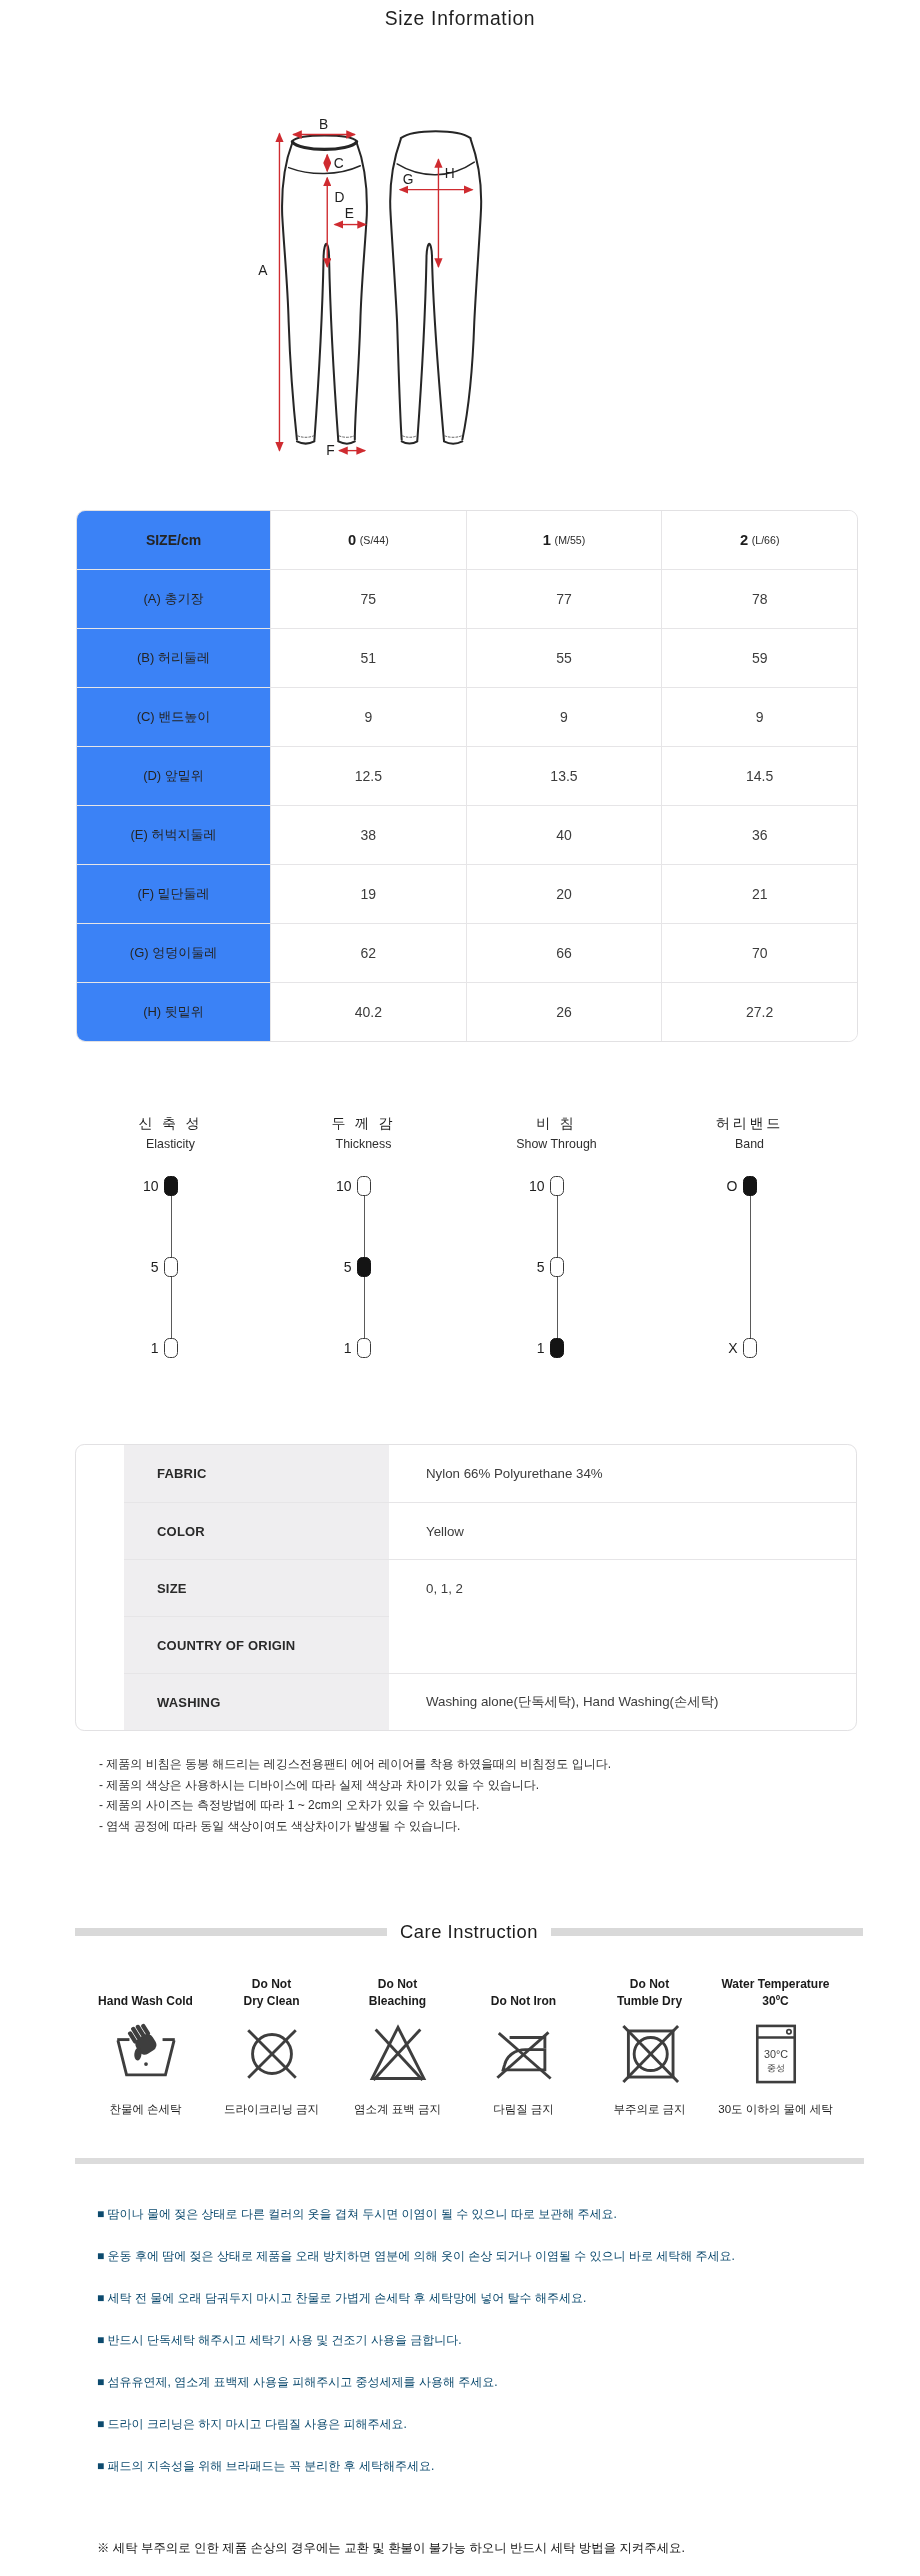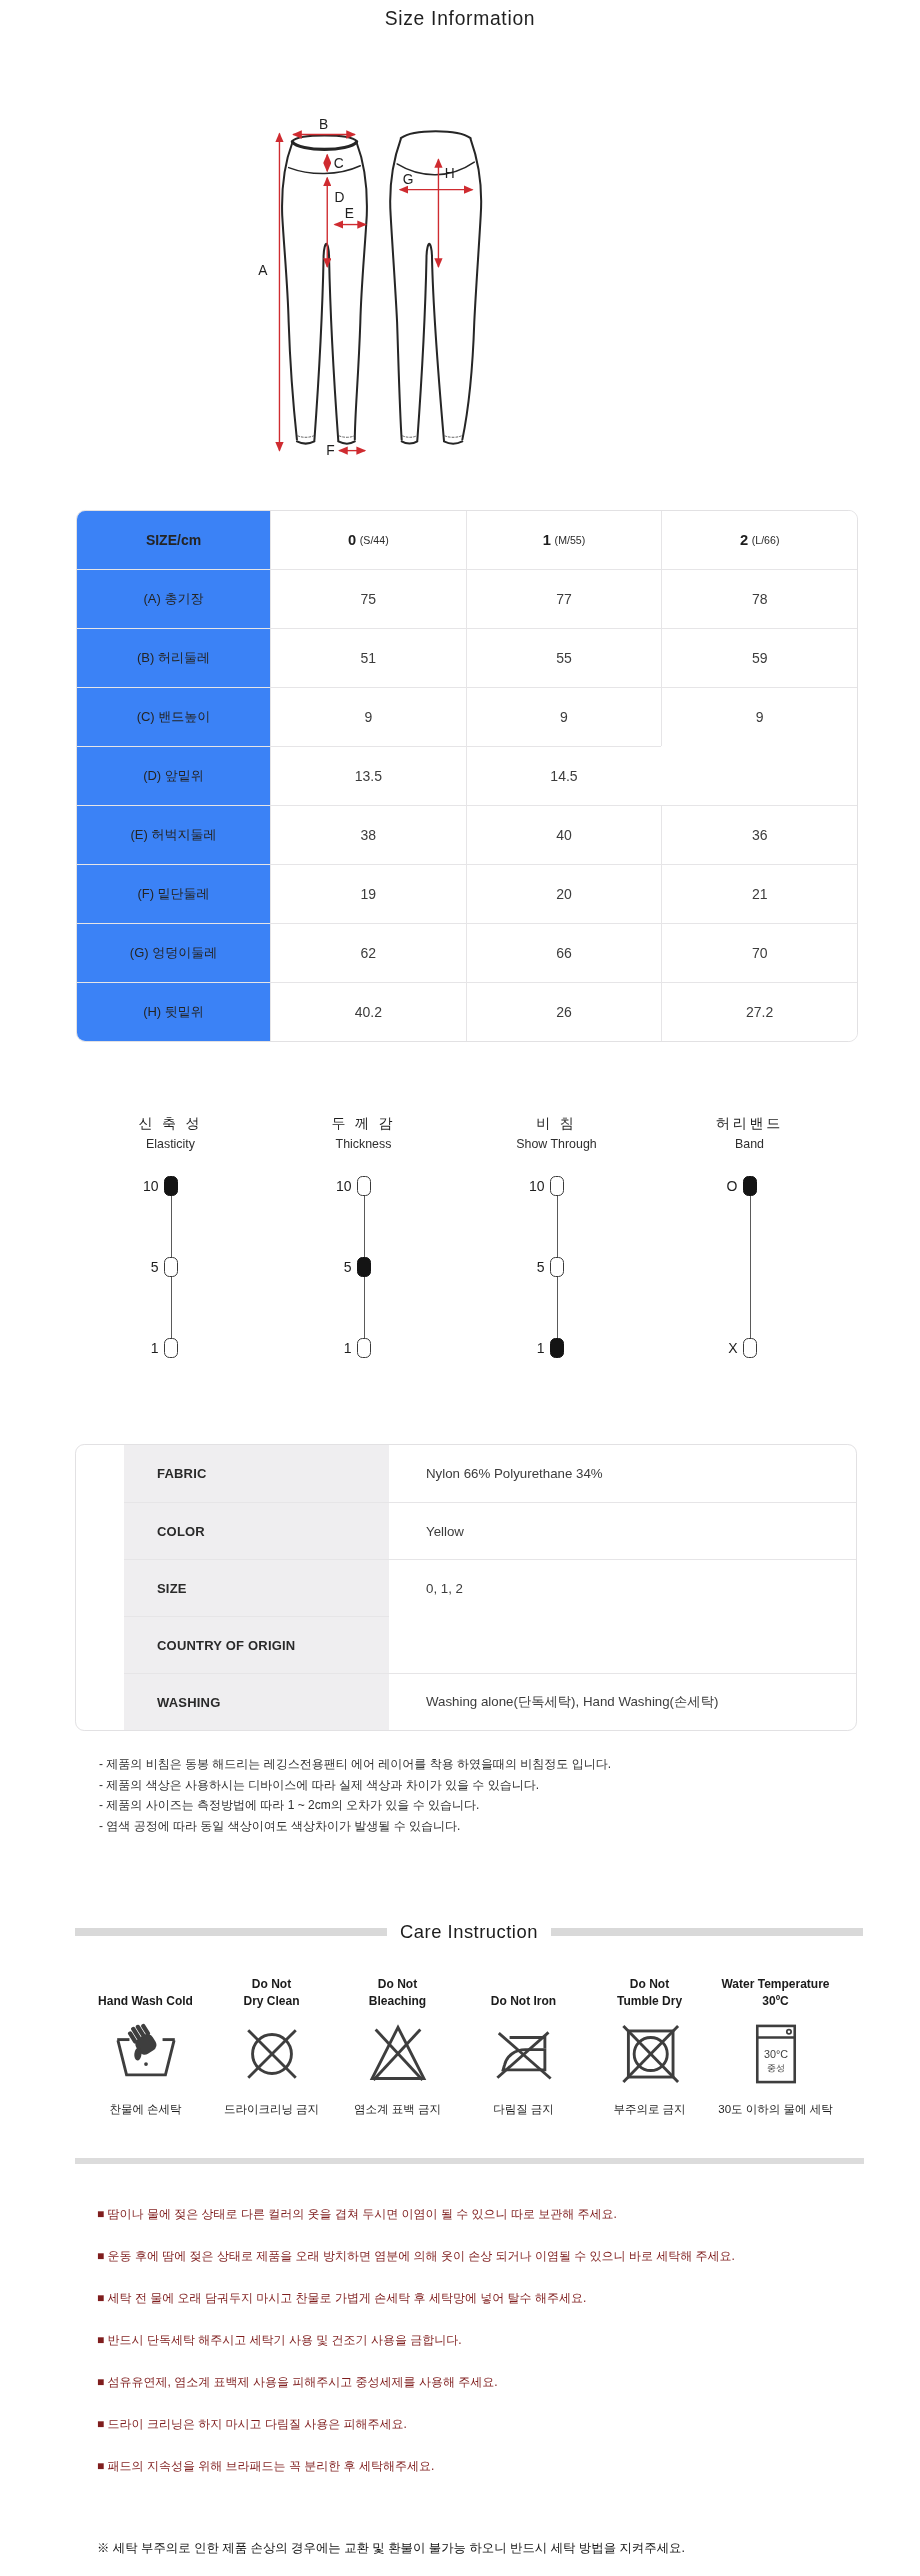--- a/index.html
+++ b/index.html
@@ -63,21 +63,21 @@
   .care-item { width:121px; text-align:center; }
   .care-en { min-height:39px; display:flex; align-items:flex-end; justify-content:center;
     font-size:12px; font-weight:bold; line-height:1.4; color:#1b1b1b; white-space:pre-line; }
   .care-icon { margin-top:7.4px; height:74px; display:flex; align-items:center; justify-content:center; }
   .care-ko { margin-top:11px; font-size:11.5px; color:#1f1f1f; }
 
   .divider-bar { position:absolute; left:75px; top:2158px; width:789px; height:6.4px; background:#dcdcdc; }
 
   
   .warnings { position:absolute; left:97px; top:2208px; width:782px; }
-  .warning-line { font-size:12px; color:#7f1d1d; line-height:12px; margin-bottom:30px; }
+  .warning-line { font-size:12px; color:#0c4a6e; line-height:12px; margin-bottom:30px; }
   .final-note { position:absolute; left:97px; top:2540px; width:791px;
     font-size:12.4px; color:#101010; }
 </style>
 </head>
 <body>
 
 <div class="page">
 
   <div class="page-title">Size Information</div>
 
@@ -165,20 +165,21 @@
         <div class="st-cell st-val">59</div>
       </div>
       <div class="st-row">
         <div class="st-cell st-label">(C) 밴드높이</div>
         <div class="st-cell st-val">9</div>
         <div class="st-cell st-val">9</div>
         <div class="st-cell st-val">9</div>
       </div>
       <div class="st-row">
         <div class="st-cell st-label">(D) 앞밑위</div>
+        <div class="st-cell st-val">12.5</div>
         <div class="st-cell st-val">13.5</div>
         <div class="st-cell st-val">14.5</div>
       </div>
       <div class="st-row">
         <div class="st-cell st-label">(E) 허벅지둘레</div>
         <div class="st-cell st-val">38</div>
         <div class="st-cell st-val">40</div>
         <div class="st-cell st-val">36</div>
       </div>
       <div class="st-row">

